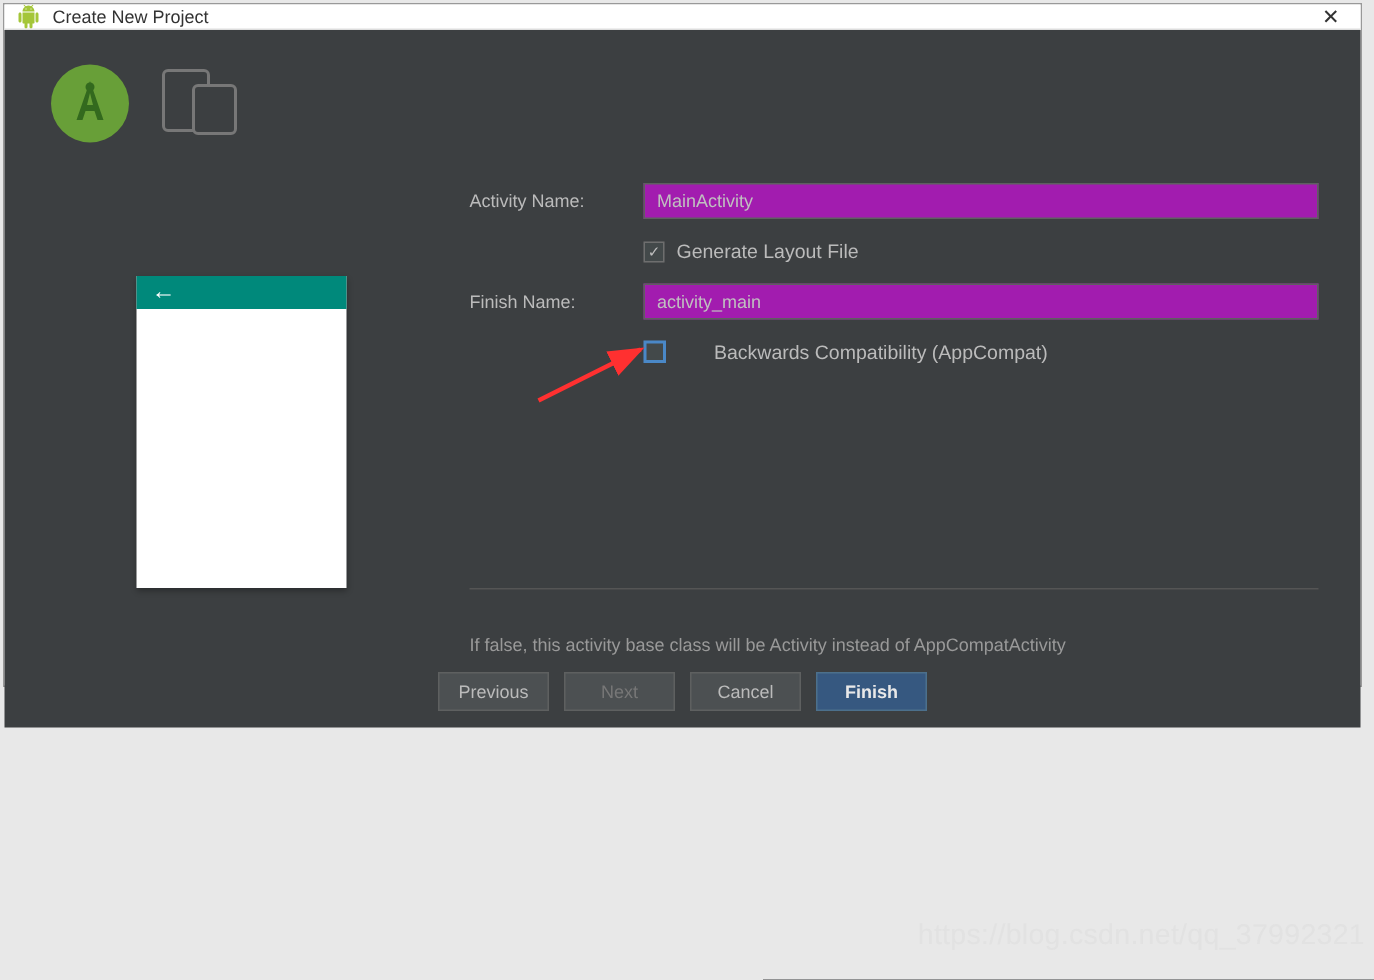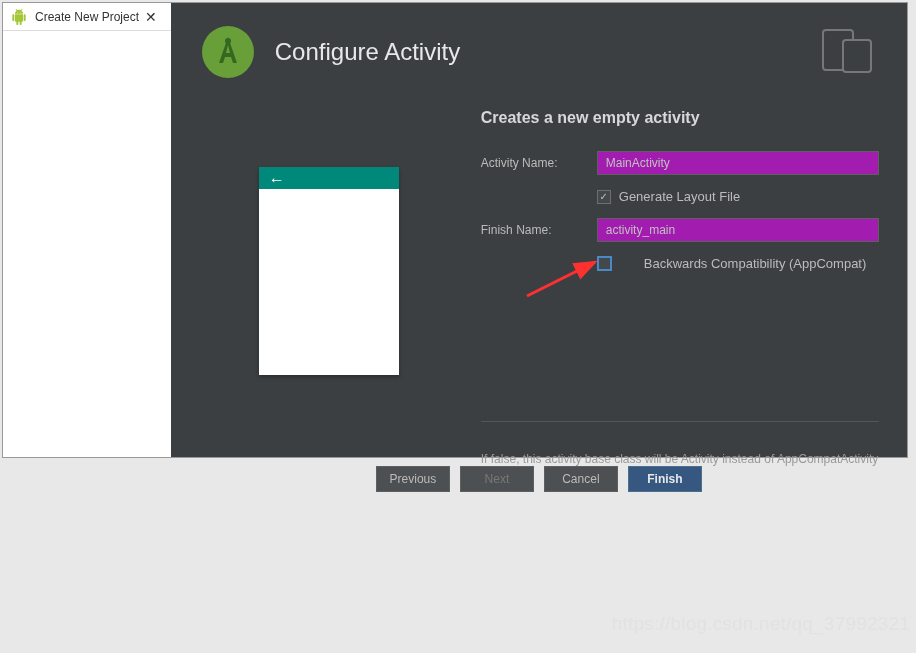--- a/index.html
+++ b/index.html
@@ -11,21 +11,21 @@
       overflow: hidden;
       position: relative;
     }
     .window {
       background: #fff;
       border: 1px solid #999;
       width: 906px;
       height: 456px;
       margin: 2px;
       display: flex;
-      flex-direction: row;
+      flex-direction: column;
     }
     .titlebar {
       height: 28px;
       display: flex;
       align-items: center;
       padding: 0 8px;
       border-bottom: 1px solid #ddd;
       background: #fff;
     }
     .titlebar .android-icon {
@@ -219,40 +219,38 @@
 
   <div class="dark-body">
     <div class="header">
       <span class="big-icon">
         <svg width="58" height="58" viewBox="0 0 58 58">
           <circle cx="29" cy="29" r="26" fill="#689f38"></circle>
           <path d="M29 14 L20 40 L24 40 L26 34 L32 34 L34 40 L38 40 Z M27 30 L29 22 L31 30 Z" fill="#33691e"></path>
           <circle cx="29" cy="18" r="3" fill="#33691e"></circle>
         </svg>
       </span>
-      <h1>Configure Activity</h1>
       <span class="devices-icon">
         <svg width="54" height="46" viewBox="0 0 54 46">
           <rect x="2" y="2" width="30" height="40" rx="3" fill="none" stroke="#777" stroke-width="2"></rect>
           <rect x="22" y="12" width="28" height="32" rx="3" fill="#3c3f41" stroke="#777" stroke-width="2"></rect>
         </svg>
       </span>
     </div>
 
     <div class="content">
       <div class="preview-col">
         <div class="phone-preview">
           <div class="phone-statusbar">
             <span class="phone-back">←</span>
           </div>
         </div>
       </div>
 
       <div class="form-col">
-        <div class="form-title">Creates a new empty activity</div>
 
         <div class="form-row">
           <div class="form-label">Activity Name:</div>
           <input class="form-input" value="MainActivity" style="">
         </div>
 
         <div class="form-checkbox-row">
           <span class="checkbox checked"></span>
           <span class="checkbox-label">Generate Layout File</span>
         </div>

